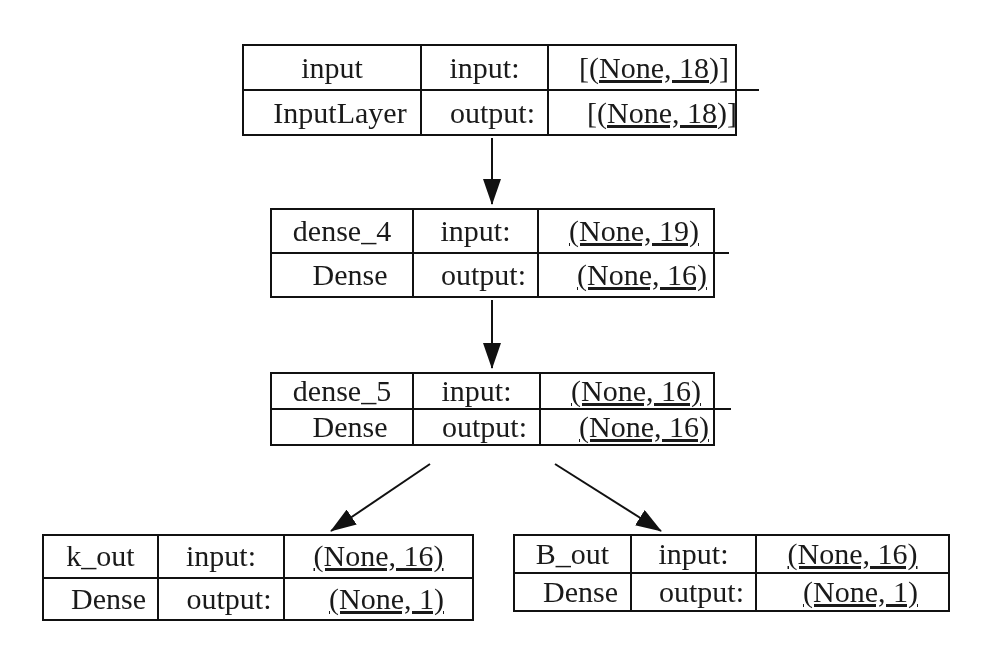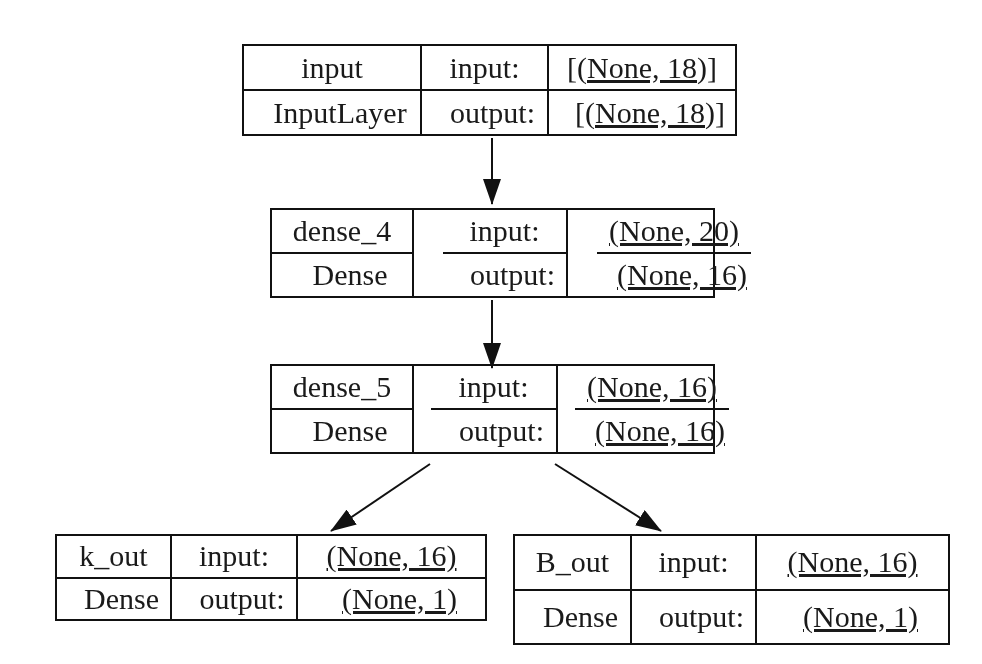--- a/index.html
+++ b/index.html
@@ -33,21 +33,21 @@
   .ncol:last-child{border-right:none;flex:1 1 auto;text-decoration:underline;}
   .cell{
     flex:1;
     display:flex;
     align-items:center;
     justify-content:center;
     border-bottom:2px solid var(--line);
     font-size:30px;
     line-height:1;
     white-space:nowrap;
-    padding:0 4px;
+    padding:0 22px;
     box-sizing:border-box;
   }
   .cell:last-child{border-bottom:none;margin-left:16px;}
   svg.edges{
     position:absolute;
     left:0;top:0;
     pointer-events:none;
   }
   svg.edges line{stroke:var(--line);stroke-width:2;}
   svg.edges .ah{fill:var(--line);}
@@ -65,66 +65,66 @@
     <div class="ncol" style="width:127px;">
       <div class="cell">input:</div>
       <div class="cell">output:</div>
     </div>
     <div class="ncol">
       <div class="cell">[(None, 18)]</div>
       <div class="cell">[(None, 18)]</div>
     </div>
   </div>
 
-  <div class="node" style="left:270px;top:208px;width:445px;height:90px;gap:29px;">
+  <div class="node" style="left:270px;top:208px;width:445px;height:90px;">
     <div class="ncol" style="width:142px;">
       <div class="cell">dense_4</div>
       <div class="cell">Dense</div>
     </div>
     <div class="ncol" style="width:125px;">
       <div class="cell">input:</div>
       <div class="cell">output:</div>
     </div>
     <div class="ncol">
-      <div class="cell">(None, 20)</div>
+      <div class="cell">(None, 19)</div>
       <div class="cell">(None, 16)</div>
     </div>
   </div>
 
-  <div class="node" style="left:270px;top:364px;width:445px;height:90px;gap:17px;">
+  <div class="node" style="left:270px;top:372px;width:445px;height:74px;">
     <div class="ncol" style="width:142px;">
       <div class="cell">dense_5</div>
       <div class="cell">Dense</div>
     </div>
     <div class="ncol" style="width:127px;">
       <div class="cell">input:</div>
       <div class="cell">output:</div>
     </div>
     <div class="ncol">
       <div class="cell">(None, 16)</div>
       <div class="cell">(None, 16)</div>
     </div>
   </div>
 
-  <div class="node" style="left:55px;top:534px;width:432px;height:87px;">
+  <div class="node" style="left:42px;top:534px;width:432px;height:87px;">
     <div class="ncol" style="width:115px;">
       <div class="cell">k_out</div>
       <div class="cell">Dense</div>
     </div>
     <div class="ncol" style="width:126px;">
       <div class="cell">input:</div>
       <div class="cell">output:</div>
     </div>
     <div class="ncol">
       <div class="cell">(None, 16)</div>
       <div class="cell">(None, 1)</div>
     </div>
   </div>
 
-  <div class="node" style="left:513px;top:534px;width:437px;height:111px;">
+  <div class="node" style="left:513px;top:534px;width:437px;height:78px;">
     <div class="ncol" style="width:117px;">
       <div class="cell">B_out</div>
       <div class="cell">Dense</div>
     </div>
     <div class="ncol" style="width:125px;">
       <div class="cell">input:</div>
       <div class="cell">output:</div>
     </div>
     <div class="ncol">
       <div class="cell">(None, 16)</div>

